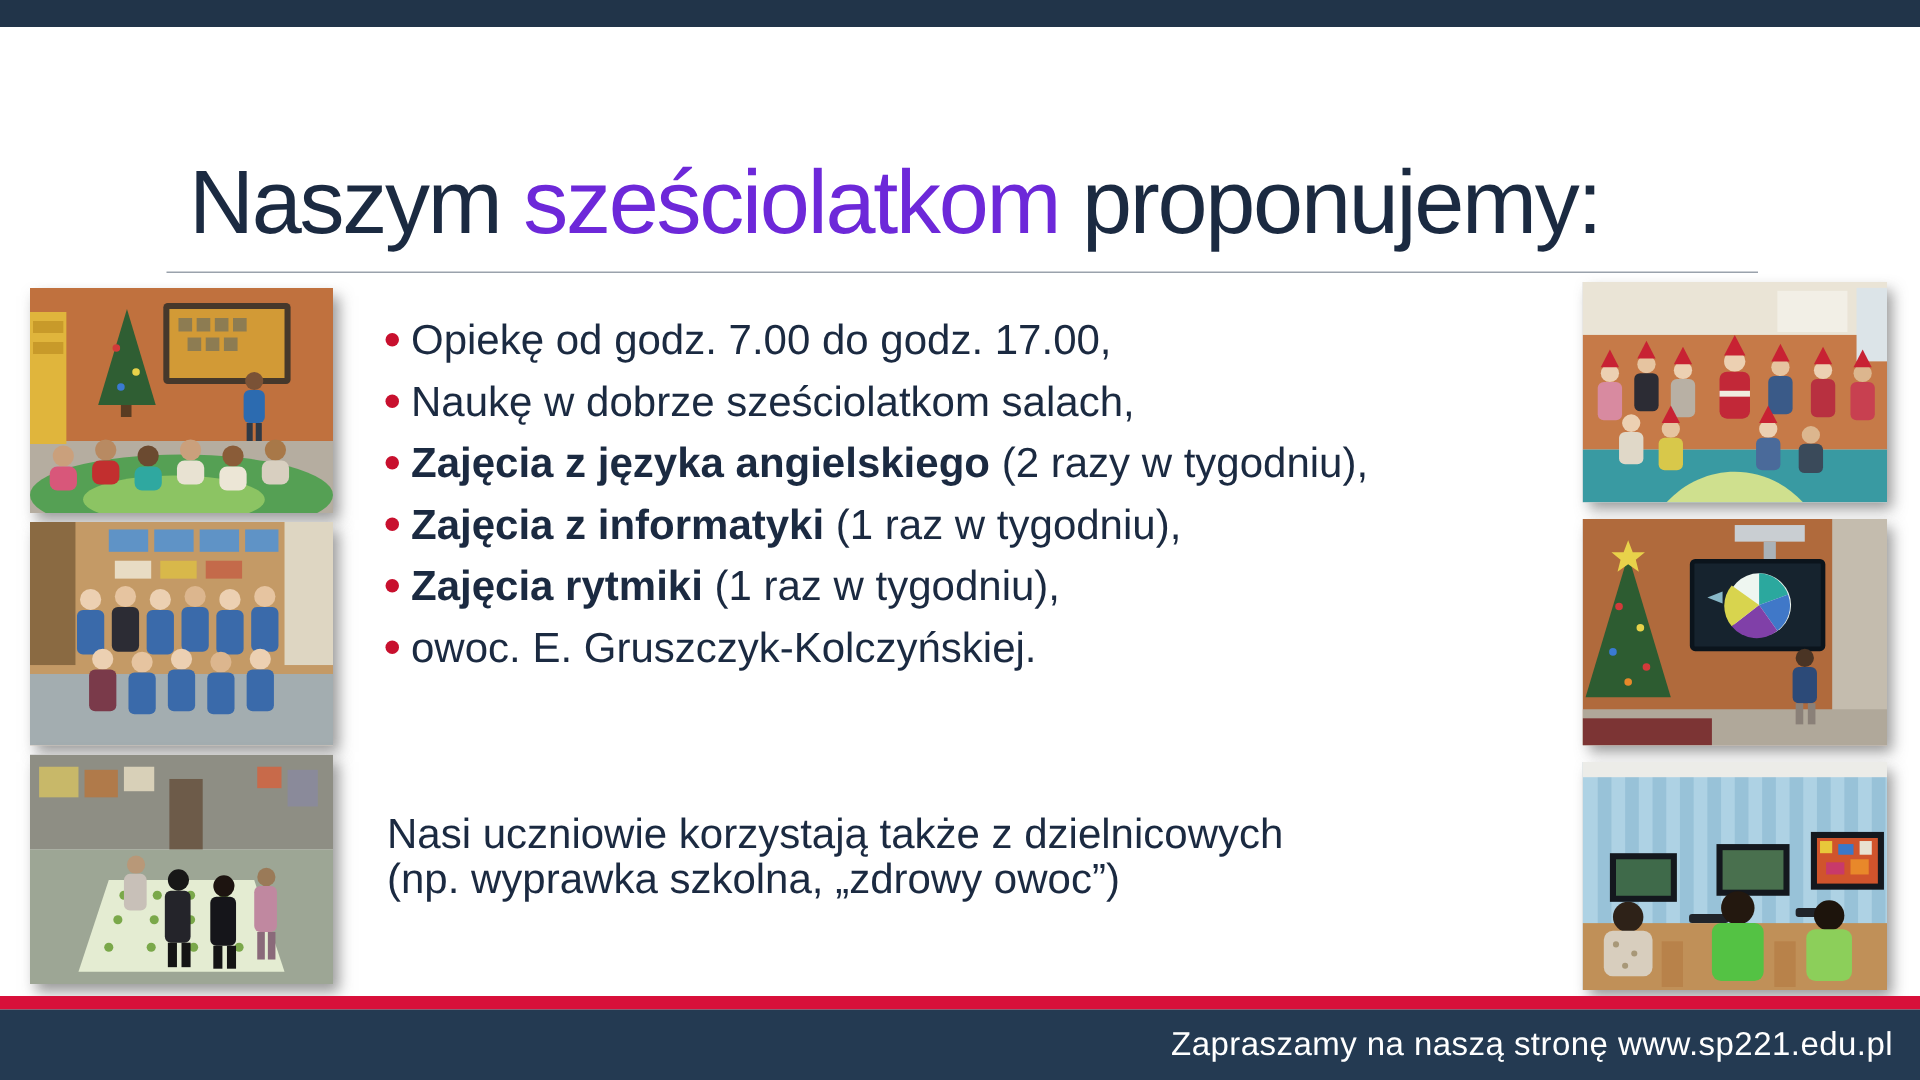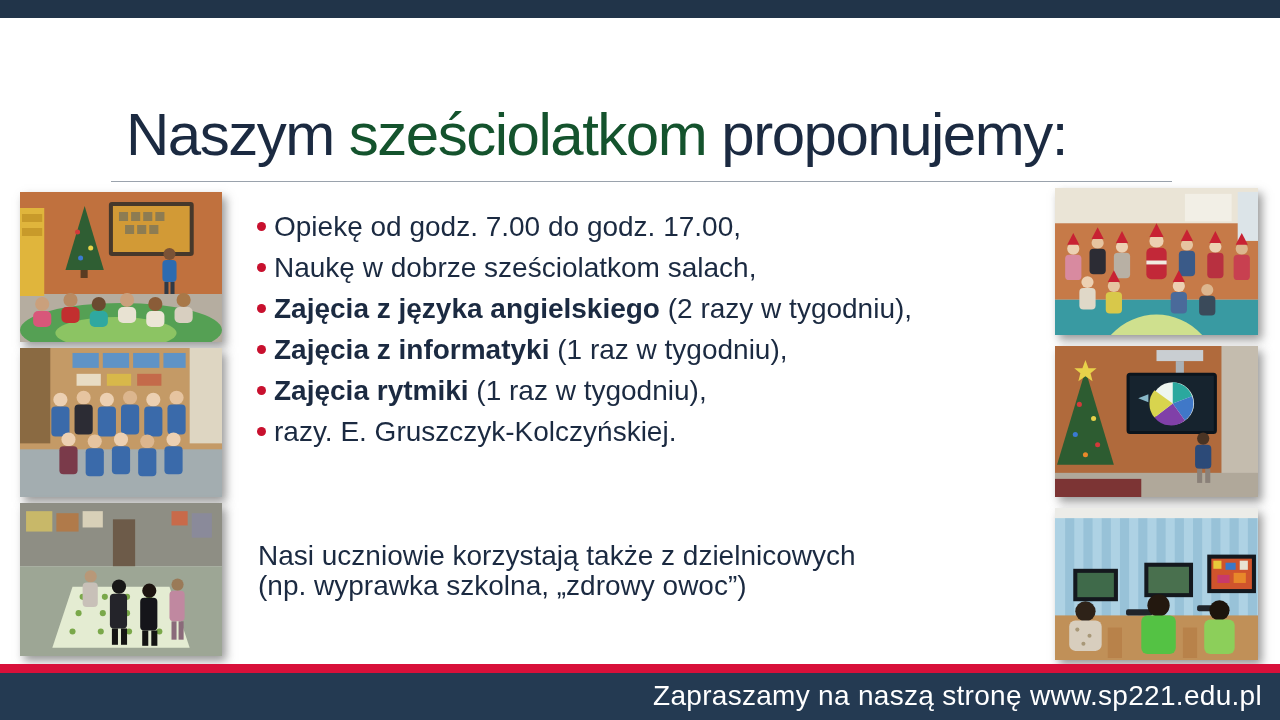--- a/index.html
+++ b/index.html
@@ -3,21 +3,21 @@
 <meta charset="utf-8">
 <style>
   html,body{margin:0;padding:0;background:#e8e8e8;}
   .slide{position:relative;width:1280px;height:720px;background:#ffffff;overflow:hidden;
          font-family:"Liberation Sans",sans-serif;color:#1b2a41;}
   .topbar{position:absolute;top:0;left:0;width:1280px;height:18px;background:#213449;}
   .logo{position:absolute;top:26px;right:24px;width:120px;height:66px;}
   .logo svg{display:block;width:100%;height:100%;}
   .title{position:absolute;left:126px;top:100px;font-size:60px;letter-spacing:-1.5px;
          color:#1b2a41;white-space:nowrap;}
-  .title .hl{color:#14532d;}
+  .title .hl{color:#6d28d9;}
   .title-underline{position:absolute;left:111px;top:181px;width:1061px;height:1px;background:#9aa2ac;}
   .photo{position:absolute;overflow:hidden;box-shadow:4px 5px 9px rgba(70,70,70,.55);background:#ddd;}
   .photo svg{display:block;width:100%;height:100%;}
   .ph-l1{left:20px;top:192px;width:202px;height:150px;}
   .ph-l2{left:20px;top:348px;width:202px;height:149px;}
   .ph-l3{left:20px;top:503px;width:202px;height:153px;}
   .ph-r1{left:1055px;top:188px;width:203px;height:147px;}
   .ph-r2{left:1055px;top:346px;width:203px;height:151px;}
   .ph-r3{left:1055px;top:508px;width:203px;height:152px;}
   .bullets{position:absolute;left:274px;top:212px;width:774px;margin:0;padding:0;list-style:none;
@@ -25,21 +25,21 @@
   .bullets li{position:relative;margin:0 0 11px 0;}
   .bullets li::before{content:"";position:absolute;left:-17px;top:10px;width:9px;height:9px;
            border-radius:50%;background:#c8102e;}
   .bullets .lead{font-weight:bold;margin-top:40px;}
   .bullets .second-line{display:block;}
   .note{position:absolute;left:258px;top:541px;width:790px;text-align:left;
         font-size:28px;line-height:30px;color:#1b2a41;}
   .note div{white-space:nowrap;}
   .accent-stripe{position:absolute;left:0;top:664px;width:1280px;height:9px;background:#d8103a;}
   .footerbar{position:absolute;left:0;top:673px;width:1280px;height:47px;background:#243a52;
-             color:#ffffff;font-size:28px;line-height:46px;text-align:right;box-sizing:border-box;
+             color:#ffffff;font-size:22px;line-height:46px;text-align:right;box-sizing:border-box;
              padding-right:18px;letter-spacing:.3px;}
 </style>
 </head>
 <body>
 
 <div class="slide">
 
   <div class="topbar"></div>
 
 
@@ -300,21 +300,21 @@
       <rect x="126" y="118" width="14" height="30" fill="#b8824a"></rect>
     </svg>
   </div>
 
   <ul class="bullets">
     <li><span class="lead"></span><span>Opiekę od godz. 7.00 do godz. 17.00,</span></li>
     <li><span class="lead"></span><span>Naukę w dobrze sześciolatkom salach,</span></li>
     <li><span class="lead">Zajęcia z języka angielskiego</span><span> (2 razy w tygodniu),</span></li>
     <li><span class="lead">Zajęcia z informatyki</span><span> (1 raz w tygodniu),</span></li>
     <li><span class="lead">Zajęcia rytmiki</span><span> (1 raz w tygodniu),</span></li>
-    <li><span class="lead"></span><span class="second-line">razy. E. Gruszczyk-Kolczyńskiej.</span></li>
+    <li><span class="lead"></span><span class="second-line">owoc. E. Gruszczyk-Kolczyńskiej.</span></li>
   </ul>
 
   <div class="note">
     <div>Nasi uczniowie korzystają także z dzielnicowych</div>
     <div>(np. wyprawka szkolna, „zdrowy owoc”)</div>
   </div>
 
   <div class="accent-stripe"></div>
 
   <div class="footerbar">

